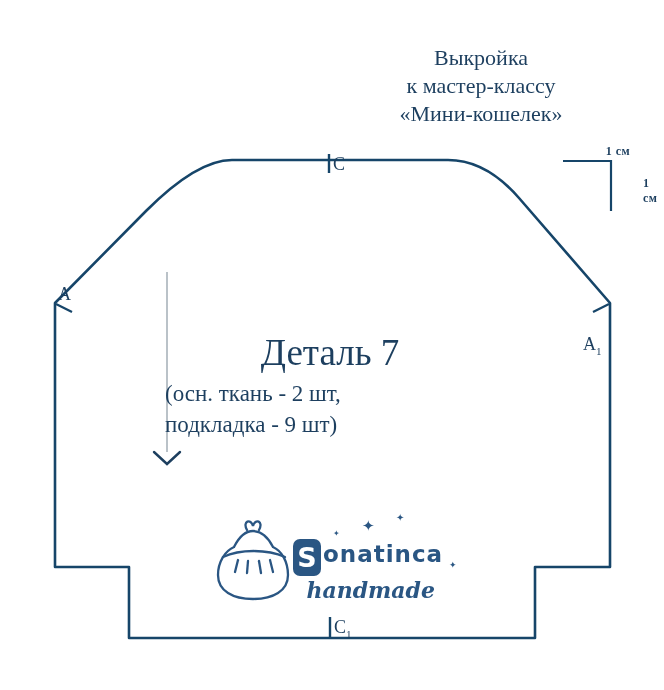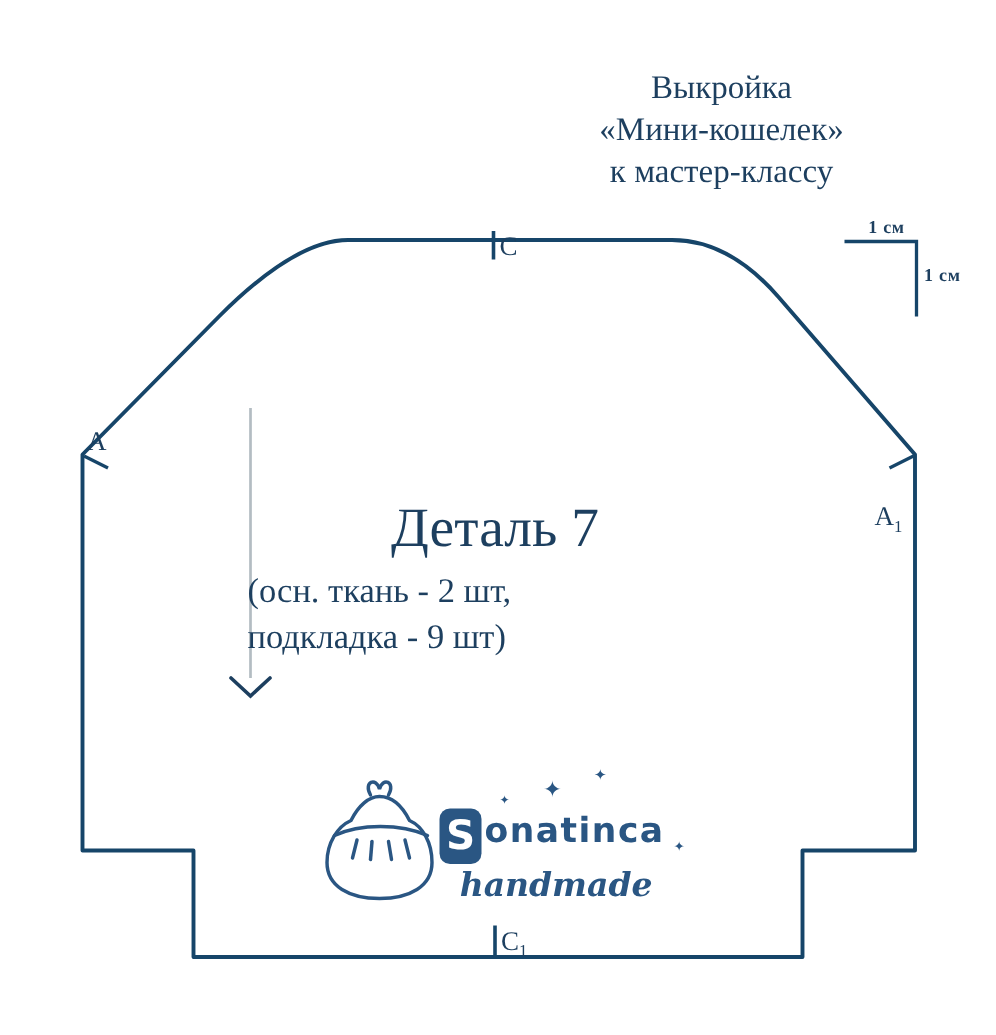--- a/index.html
+++ b/index.html
@@ -14,20 +14,21 @@
   .abs{position:absolute;}
   .title{
     left:370px;top:44px;width:222px;
     text-align:center;
     font-size:22px;line-height:28px;
     color:#1d3f5f;
   }
   .scale-label{
     font-size:12px;color:#1d3f5f;font-weight:bold;
     letter-spacing:0.5px;
+    margin-left:27px;
   }
   .scale-label.h{left:571px;top:144px;width:40px;text-align:center;}
   .scale-label.v{left:616px;top:176px;}
   .pt-label{
     font-size:18px;color:#1d3f5f;
   }
   .pt-label sub{font-size:0.62em;}
   .label-a {left:58px; top:284px;}
   .label-a1{left:583px;top:286px;margin-top:48px;}
   .label-c {left:333px;top:154px;}
@@ -100,22 +101,22 @@
       <path d="M 238 560 L 235 572"></path>
       <path d="M 248 561 L 247 573"></path>
       <path d="M 259 561 L 261 573"></path>
       <path d="M 270 560 L 273 572"></path>
       <path d="M 247 530 C 242 521 251 518 253 526 C 255 518 264 521 259 530"></path>
     </g>
   </svg>
 
   <div class="abs title">
     <div>Выкройка</div>
+    <div>к мастер-классу</div>
     <div>«Мини-кошелек»</div>
-    <div>к мастер-классу</div>
   </div>
 
   <div class="abs scale-label h">1 см</div>
   <div class="abs scale-label v">1 см</div>
 
   <div class="abs pt-label label-a">A</div>
   <div class="abs pt-label label-a1"><span>A</span><sub>1</sub></div>
   <div class="abs pt-label label-c">C</div>
   <div class="abs pt-label label-c1"><span>C</span><sub>1</sub></div>
 

